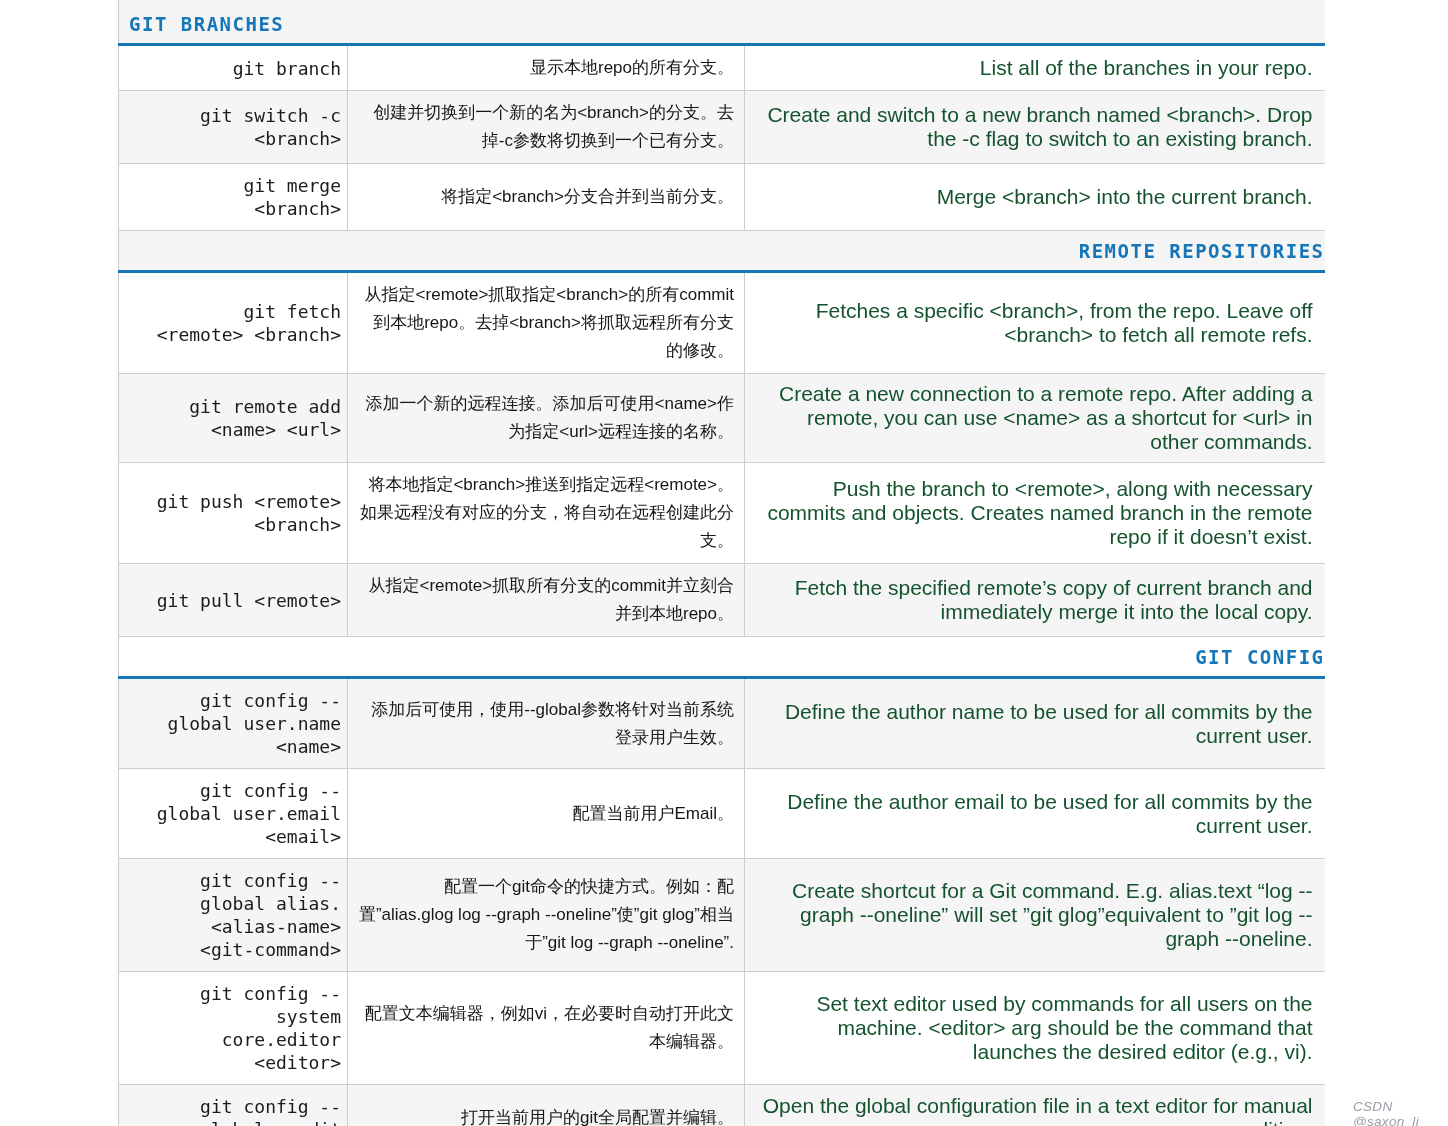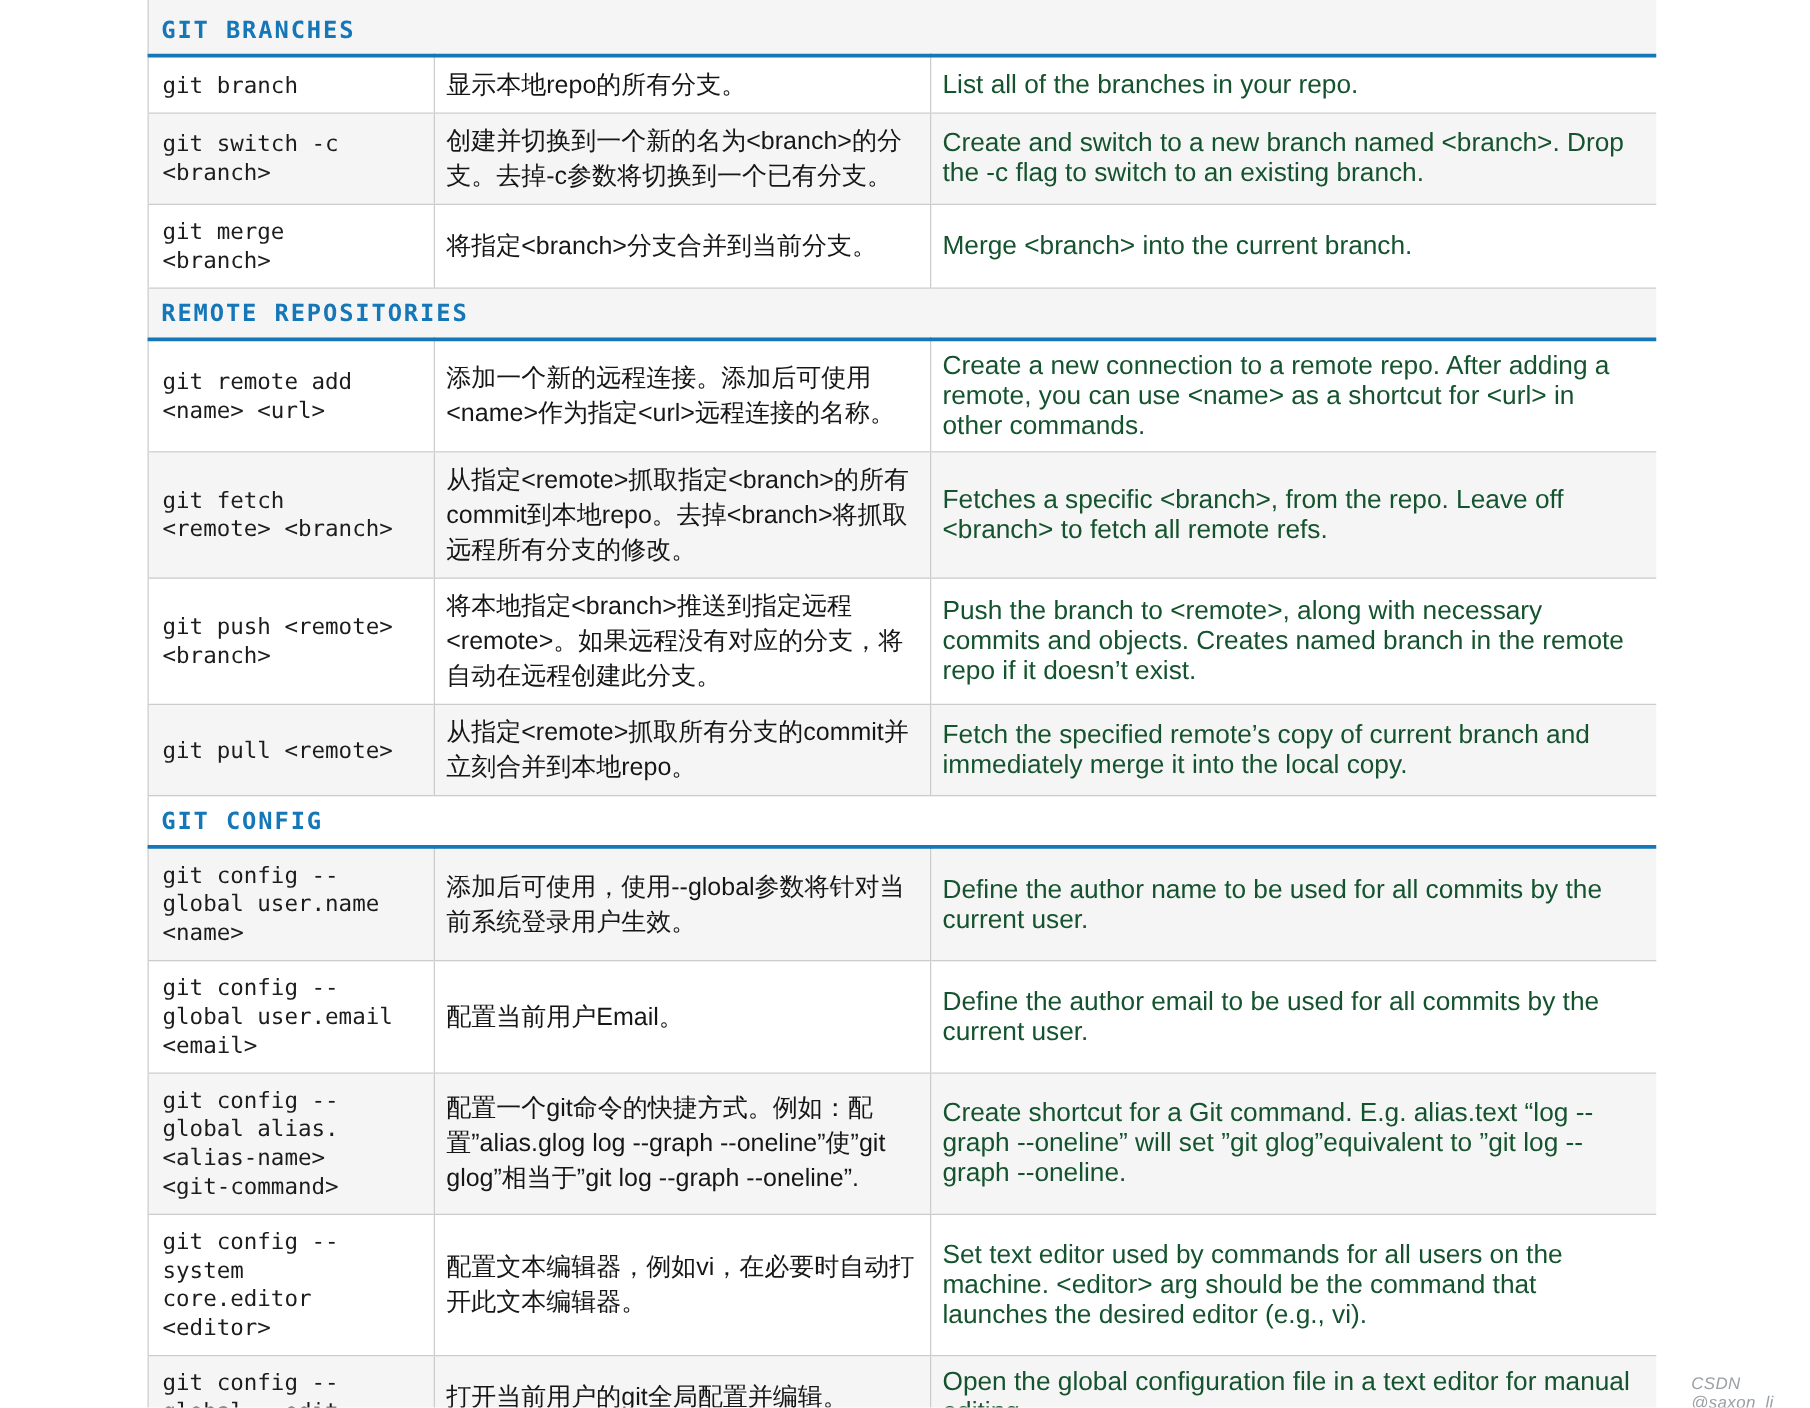--- a/index.html
+++ b/index.html
@@ -9,36 +9,36 @@
     font-family: "Liberation Sans", sans-serif;
     -webkit-font-smoothing: antialiased;
   }
   table.sheet {
     border-collapse: collapse; table-layout: fixed;
     width: 1206px; margin-left: 118px;
     border-left: 1px solid #cccccc;
   }
   td { vertical-align: middle; margin-top: 40px; }
   tr:nth-child(odd) td { background: #f5f5f5; }
-  tr:not(:first-child) td { border-top: 1px solid #cccccc; }
+  tr:not(:first-child) td { border-top: 1px solid #cccccc; text-align: right; }
   tr.section-row td {
     border-bottom: 3px solid #1577b8;
     font-family: "DejaVu Sans Mono", monospace;
     font-weight: bold; font-size: 19px; letter-spacing: 1.5px;
     color: #1577b8; padding: 9px 0 8px 10px;
   }
   tr.section-row:first-child td { padding-top: 13px; }
   td.cmd {
     font-family: "DejaVu Sans Mono", monospace;
     font-size: 18px; line-height: 23px; color: #1c1c1e;
     padding: 10px 6px 10px 11px; white-space: pre-line;
     border-right: 1px solid #cccccc;
   }
   td.zh {
-    font-size: 20px; line-height: 28px; color: #161616;
+    font-size: 17px; line-height: 28px; color: #161616;
     padding: 8px 10px 8px 9px; border-right: 1px solid #cccccc;
   }
   td.en {
     font-size: 21px; line-height: 24px; color: #14532d;
     padding: 8px 12px 8px 9px;
   }
   .watermark {
     position: absolute; left: 1353px; top: 1099px;
     font-size: 13.5px; color: #9ba0a6; letter-spacing: 0.3px; font-style: italic;
   }
@@ -72,30 +72,30 @@
     <td class="cmd">git merge
 &lt;branch&gt;</td>
     <td class="zh">将指定&lt;branch&gt;分支合并到当前分支。</td>
     <td class="en">Merge &lt;branch&gt; into the current branch.</td>
   </tr>
 
   <tr class="section-row">
     <td colspan="3" class="section-cell">REMOTE REPOSITORIES</td>
   </tr>
   <tr>
+    <td class="cmd">git fetch
+&lt;remote&gt; &lt;branch&gt;</td>
+    <td class="zh">从指定&lt;remote&gt;抓取指定&lt;branch&gt;的所有commit到本地repo。去掉&lt;branch&gt;将抓取远程所有分支的修改。</td>
+    <td class="en">Fetches a specific &lt;branch&gt;, from the repo. Leave off &lt;branch&gt; to fetch all remote refs.</td>
+  </tr>
+  <tr>
     <td class="cmd">git remote add
 &lt;name&gt; &lt;url&gt;</td>
     <td class="zh">添加一个新的远程连接。添加后可使用&lt;name&gt;作为指定&lt;url&gt;远程连接的名称。</td>
     <td class="en">Create a new connection to a remote repo. After adding a remote, you can use &lt;name&gt; as a shortcut for &lt;url&gt; in other commands.</td>
-  </tr>
-  <tr>
-    <td class="cmd">git fetch
-&lt;remote&gt; &lt;branch&gt;</td>
-    <td class="zh">从指定&lt;remote&gt;抓取指定&lt;branch&gt;的所有commit到本地repo。去掉&lt;branch&gt;将抓取远程所有分支的修改。</td>
-    <td class="en">Fetches a specific &lt;branch&gt;, from the repo. Leave off &lt;branch&gt; to fetch all remote refs.</td>
   </tr>
   <tr>
     <td class="cmd">git push &lt;remote&gt;
 &lt;branch&gt;</td>
     <td class="zh">将本地指定&lt;branch&gt;推送到指定远程&lt;remote&gt;。如果远程没有对应的分支，将自动在远程创建此分支。</td>
     <td class="en">Push the branch to &lt;remote&gt;, along with necessary commits and objects. Creates named branch in the remote repo if it doesn’t exist.</td>
   </tr>
   <tr>
     <td class="cmd">git pull &lt;remote&gt;</td>
     <td class="zh">从指定&lt;remote&gt;抓取所有分支的commit并立刻合并到本地repo。</td>

